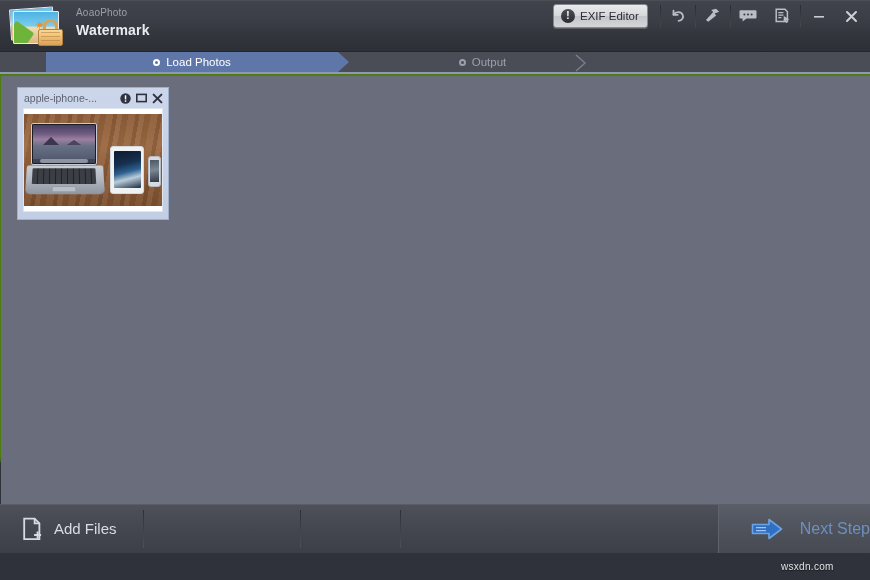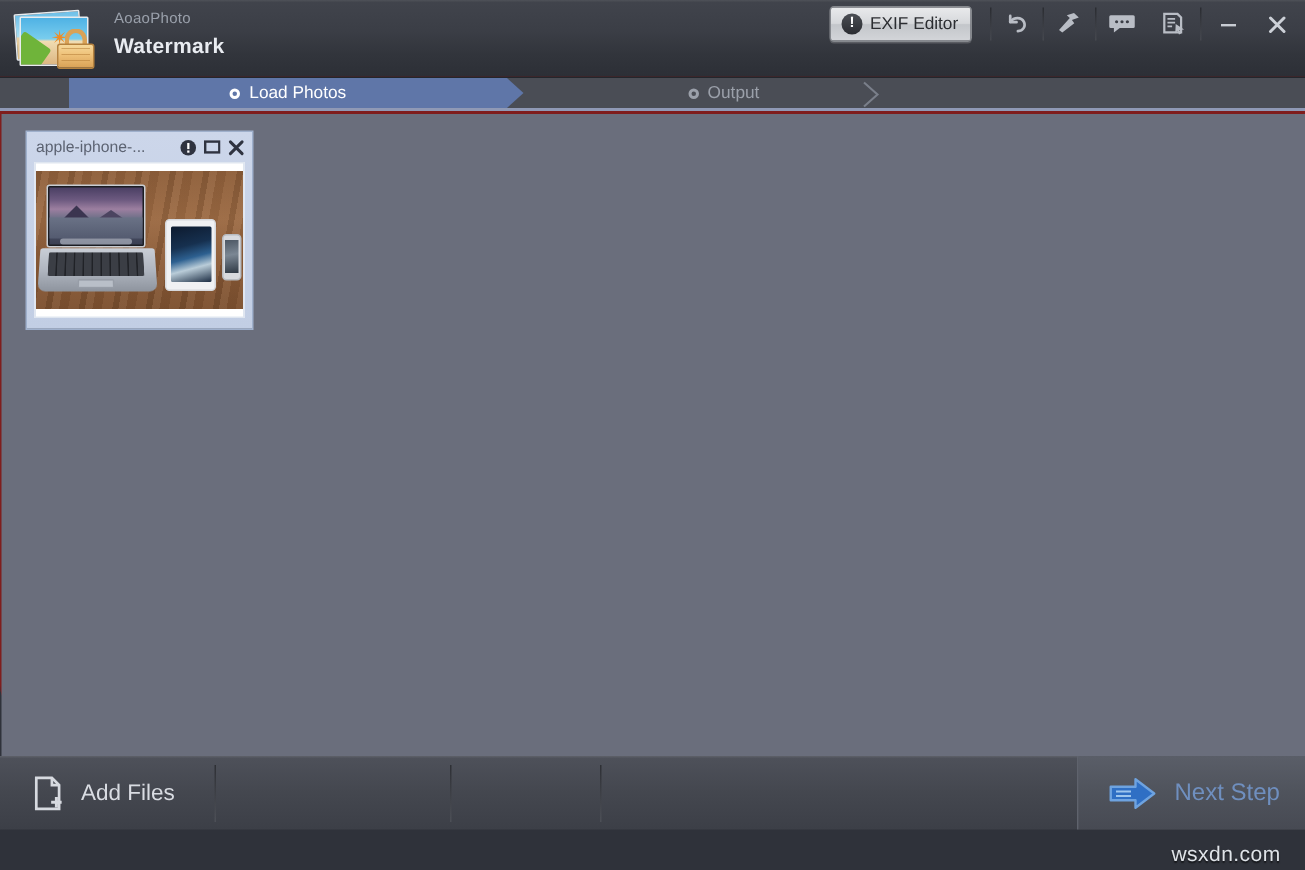--- a/index.html
+++ b/index.html
@@ -5,21 +5,21 @@
   * { box-sizing: border-box; margin: 0; padding: 0; }
   html, body {
     width: 870px; height: 580px;
     overflow: hidden;
     font-family: "Liberation Sans", sans-serif;
     background: #2f323a;
   }
   #app {
     position: relative;
     width: 870px; height: 476px;
-    background: #7f1d1d;
+    background: #4d7c0f;
     border-radius: 19px;
   }
 
   
   #titlebar {
     position: absolute; left: 0; top: 0;
     width: 870px; height: 52px;
     background: linear-gradient(180deg, #41444c 0%, #3b3e46 40%, #32353c 70%, #2c2f36 100%);
     border-bottom: 1px solid #23262c;
   }
@@ -291,27 +291,28 @@
   }
   .bb-label { font-size: 15px; color: #d9dce2; }
   .bb-sep {
     position: absolute; top: 6px; width: 1px; height: 38px;
     background: linear-gradient(180deg, rgba(0,0,0,.4), rgba(255,255,255,.08));
   }
   #next-step {
     position: absolute; left: 718px; top: 0; width: 152px; height: 49px;
     background: linear-gradient(180deg, #5a5e68 0%, #4f535c 50%, #474a53 100%);
     border-left: 1px solid #5f636d;
-    display: flex; align-items: center; gap: 12px; padding-left: 20px;
+    display: flex; align-items: center; gap: 12px; padding-left: 32px;
     cursor: pointer;
+    justify-content: space-between;
   }
   #next-label { font-size: 16px; color: #6f8fbf; }
   #watermark {
     position: absolute; left: 781px; top: 561px;
-    font-size: 14px; color: #dfe3e8; letter-spacing: .3px;
+    font-size: 10px; color: #dfe3e8; letter-spacing: .3px;
     text-shadow: 0 1px 1px rgba(0,0,0,.6);
     pointer-events: none;
   }
   .ico { display: block; }
 </style>
 </head>
 <body>
 
 <div id="app">
 

